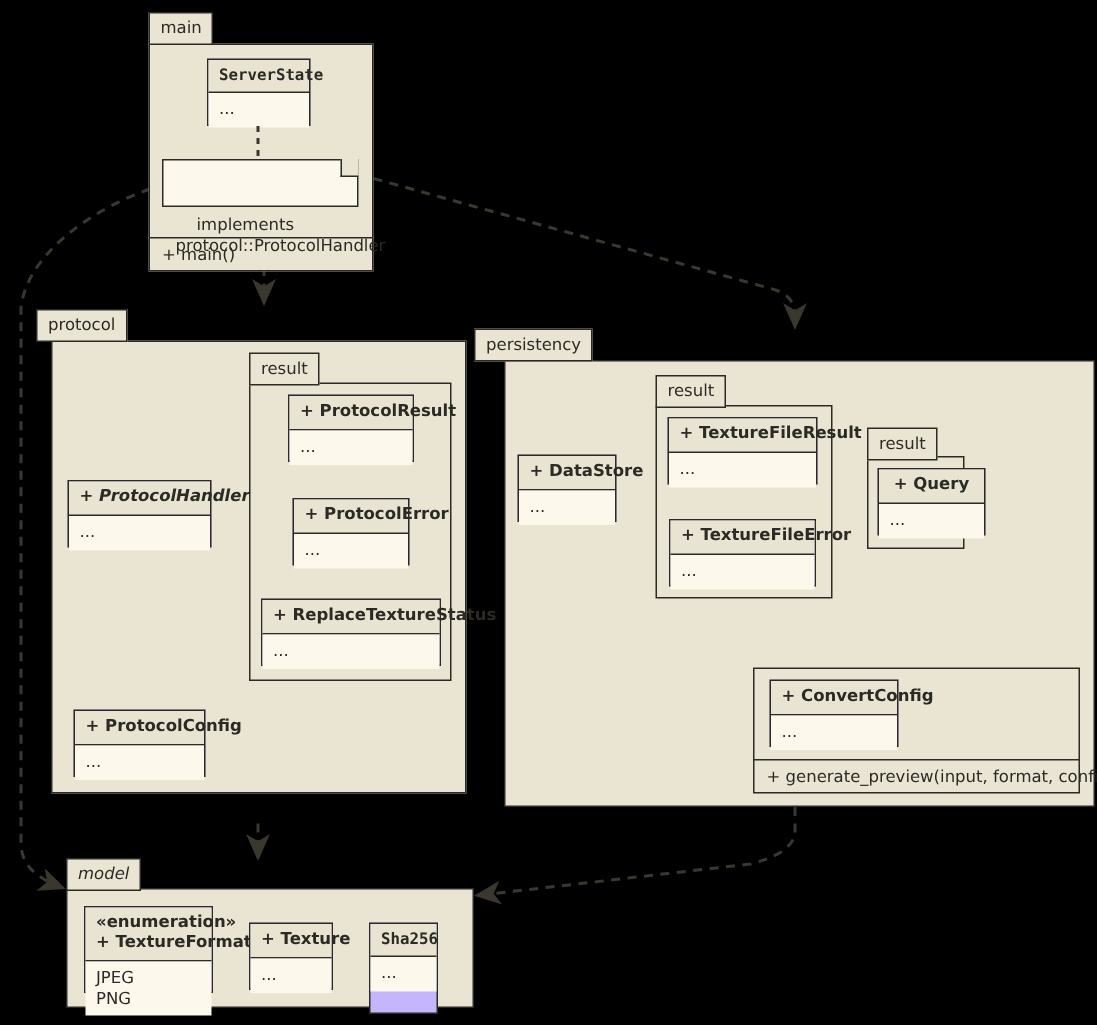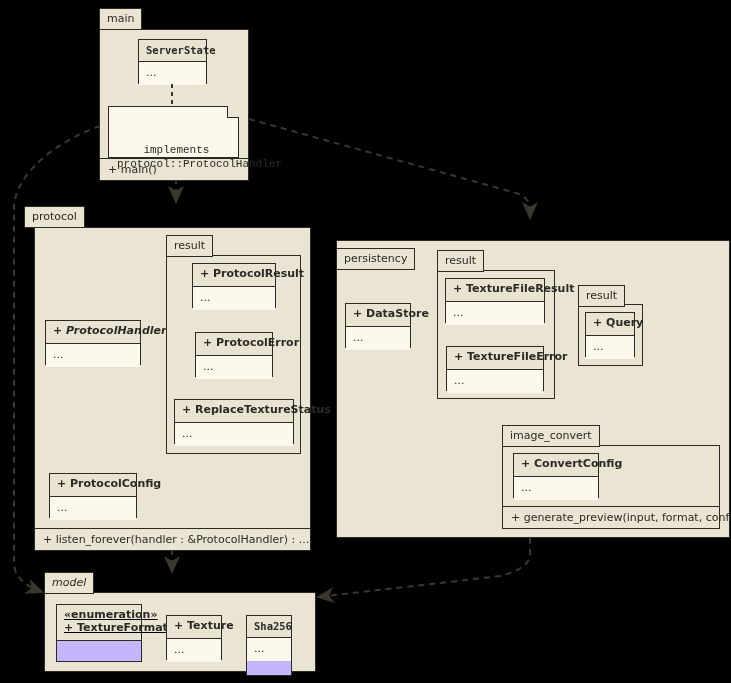--- a/index.html
+++ b/index.html
@@ -86,29 +86,28 @@
 
   <div class="cls" style="left:138px;top:39px;width:69px;height:45px;">
     <div class="cls-hdr mono">ServerState</div>
     <div class="cls-body">...</div>
   </div>
 
   <svg width="731" height="683" class="top">
     <path d="M172,84 L172,106" fill="none" stroke="#3a382e" stroke-width="2" stroke-dasharray="4,4"></path>
   </svg>
 
-  <div class="note" style="left:108px;top:106px;width:131px;height:52px;font-family:Liberation Mono, monospace;">
+  <div class="note" style="left:108px;top:106px;width:131px;height:32px;">
     <span class="note-fold"></span>
     <span>implements
 protocol::ProtocolHandler</span>
   </div>
 
   <div class="pkg-tab" style="left:24px;top:206px;">protocol</div>
   <div class="pkg-body" style="left:34px;top:227px;width:277px;height:302px;"></div>
-  <div class="pkg-foot" style="left:34px;top:528px;width:277px;">+ listen_forever(handler : &amp;ProtocolHandler) : ...</div>
 
   <div class="cls" style="left:45px;top:320px;width:96px;height:45px;">
     <div class="cls-hdr ital">+ ProtocolHandler</div>
     <div class="cls-body">...</div>
   </div>
 
   <div class="cls" style="left:49px;top:473px;width:88px;height:45px;">
     <div class="cls-hdr">+ ProtocolConfig</div>
     <div class="cls-body">...</div>
   </div>
@@ -124,21 +123,21 @@
   <div class="cls" style="left:195px;top:332px;width:78px;height:45px;">
     <div class="cls-hdr">+ ProtocolError</div>
     <div class="cls-body">...</div>
   </div>
 
   <div class="cls" style="left:174px;top:399px;width:120px;height:45px;">
     <div class="cls-hdr">+ ReplaceTextureStatus</div>
     <div class="cls-body">...</div>
   </div>
 
-  <div class="pkg-tab" style="left:336px;top:219px;margin-top:29px;">persistency</div>
+  <div class="pkg-tab" style="left:316px;top:219px;">persistency</div>
   <div class="pkg-body" style="left:336px;top:240px;width:394px;height:298px;"></div>
 
   <div class="cls" style="left:345px;top:303px;width:66px;height:45px;">
     <div class="cls-hdr">+ DataStore</div>
     <div class="cls-body">...</div>
   </div>
 
   <div class="pkg-tab" style="left:437px;top:250px;">result</div>
   <div class="pkg-body" style="left:437px;top:270px;width:118px;height:129px;"></div>
 
@@ -148,42 +147,43 @@
   </div>
 
   <div class="cls" style="left:446px;top:346px;width:98px;height:45px;">
     <div class="cls-hdr">+ TextureFileError</div>
     <div class="cls-body">...</div>
   </div>
 
   <div class="pkg-tab" style="left:578px;top:285px;">result</div>
   <div class="pkg-body" style="left:578px;top:304px;width:65px;height:62px;"></div>
 
-  <div class="cls" style="left:585px;top:312px;width:50px;height:45px;">
+  <div class="cls" style="left:585px;top:312px;width:72px;height:45px;">
     <div class="cls-hdr">+ Query</div>
     <div class="cls-body">...</div>
   </div>
 
-  <div class="pkg-tab" style="left:502px;top:425px;">image_convert</div>
   <div class="pkg-body" style="left:502px;top:445px;width:218px;height:62px;"></div>
   <div class="pkg-foot" style="left:502px;top:506px;width:218px;">+ generate_preview(input, format, config) : ...</div>
 
   <div class="cls" style="left:513px;top:453px;width:86px;height:45px;">
     <div class="cls-hdr">+ ConvertConfig</div>
     <div class="cls-body">...</div>
   </div>
 
   <div class="pkg-tab" style="left:44px;top:572px;font-style:italic;">model</div>
   <div class="pkg-body" style="left:44px;top:592px;width:272px;height:80px;"></div>
 
-  <div class="cls" style="left:56px;top:604px;width:86px;height:58px;text-decoration:underline;">
+  <div class="cls" style="left:56px;top:604px;width:86px;height:58px;">
     <div class="cls-hdr">
       <span class="stereo">«enumeration»</span><br>
       <span>+ TextureFormat</span>
     </div>
+    <div class="cls-body">JPEG
+PNG</div>
   </div>
 
   <div class="cls" style="left:166px;top:615px;width:56px;height:45px;">
     <div class="cls-hdr">+ Texture</div>
     <div class="cls-body">...</div>
   </div>
 
   <div class="cls" style="left:246px;top:615px;width:46px;height:61px;">
     <div class="cls-hdr mono">Sha256</div>
     <div class="cls-body">...</div>

